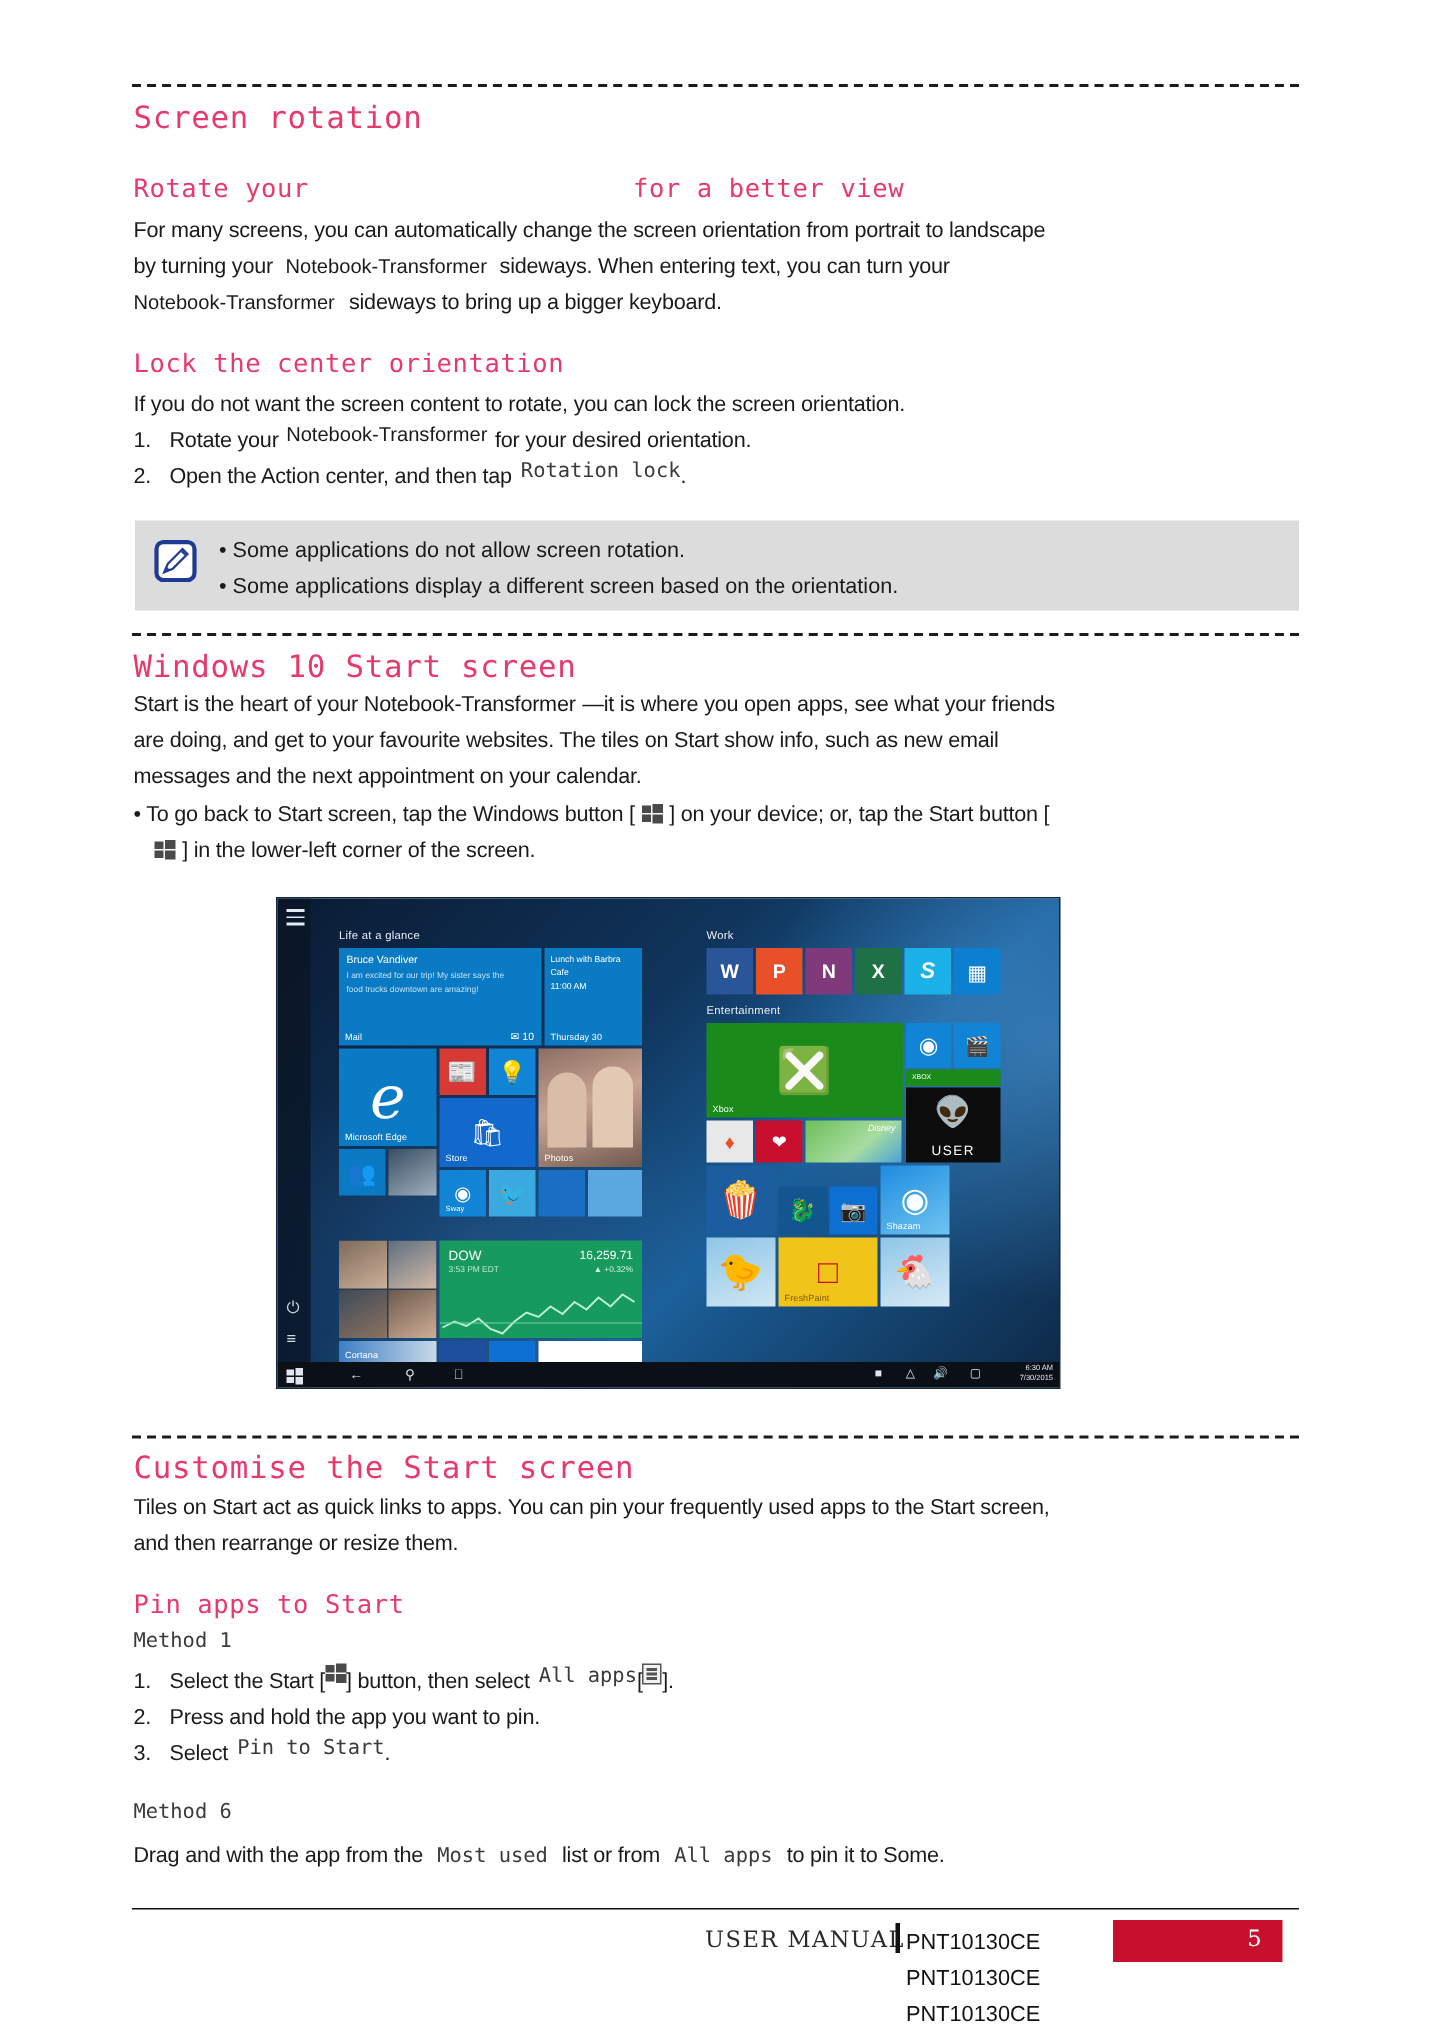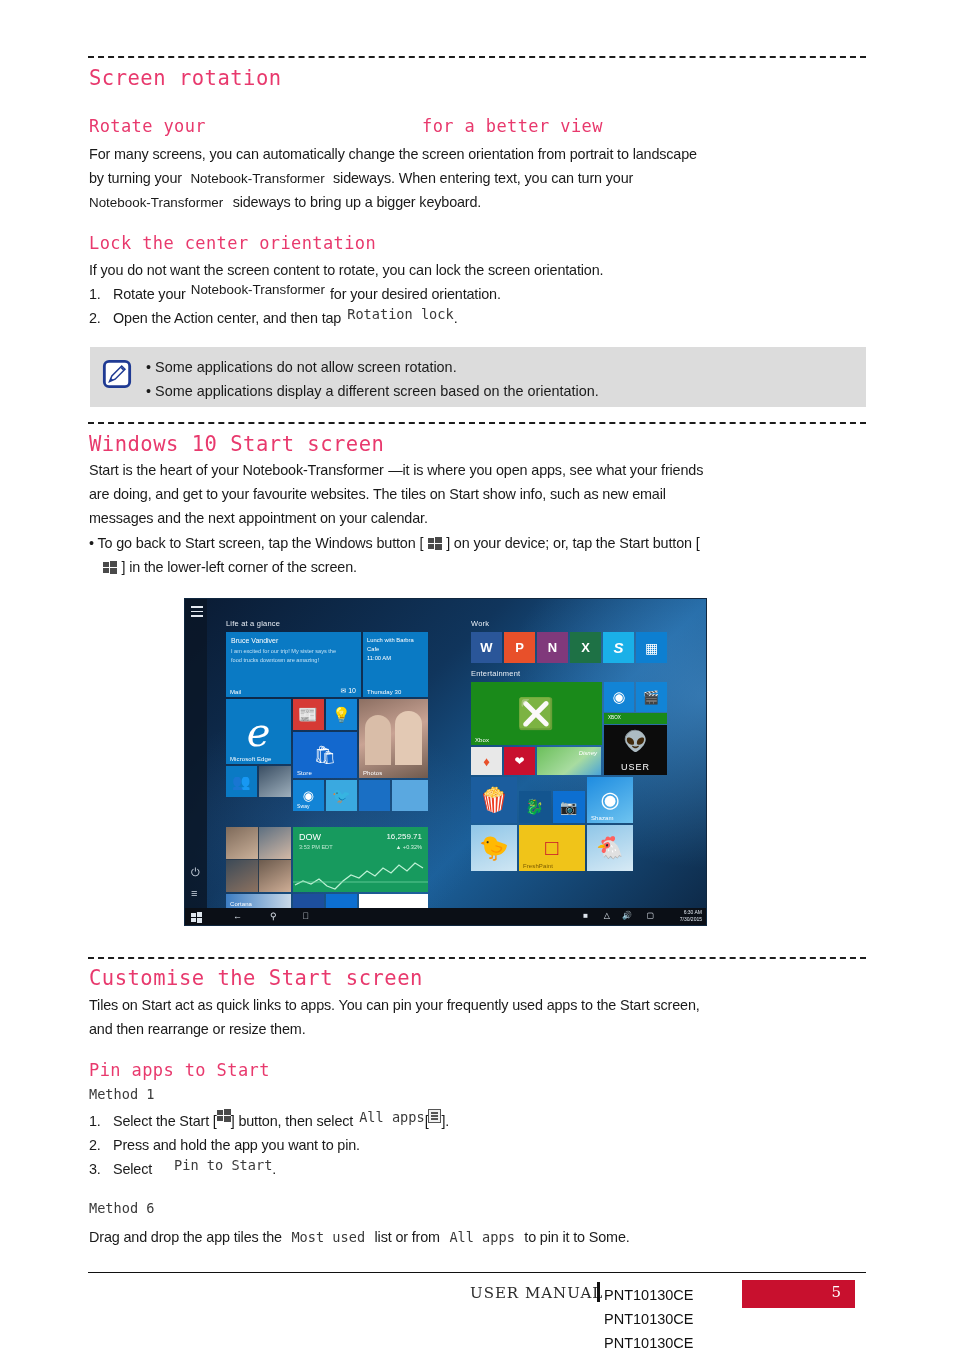--- a/index.html
+++ b/index.html
@@ -550,28 +550,28 @@
   </div>
 
   <div class="num-line" style="position:absolute;left:89px;top:1133px;white-space:nowrap;">
     <span class="body-text n">2.</span>
     <span class="body-text">Press and hold the app you want to pin.</span>
   </div>
 
   <div class="num-line" style="position:absolute;left:89px;top:1157px;white-space:nowrap;">
     <span class="body-text n">3.</span>
     <span class="body-text">Select</span>
-    <span class="mono" style="margin-left:22px;">Pin to Start</span>
+    <span class="mono" style="margin-left:6px;">Pin to Start</span>
     <span class="body-text">.</span>
   </div>
 
   <div class="mono" style="position:absolute;left:89px;top:1200px;">Method 6</div>
 
   <div style="position:absolute;left:89px;top:1225px;white-space:nowrap;">
-    <span class="body-text">Drag and drop the app tiles the</span>
+    <span class="body-text">Drag and with the app from the</span>
     <span class="mono" style="margin:0 5px;">Most used</span>
     <span class="body-text">list or from</span>
     <span class="mono" style="margin:0 5px;">All apps</span>
     <span class="body-text">to pin it to Some.</span>
   </div>
 
   <div class="foot-rule"></div>
   <div class="foot-manual">USER  MANUAL</div>
   <div class="foot-bar"></div>
   <div class="foot-models">

